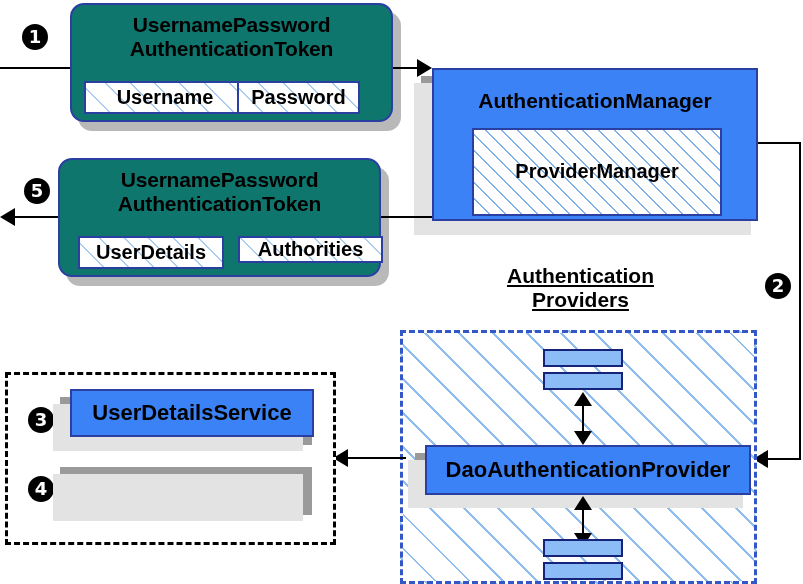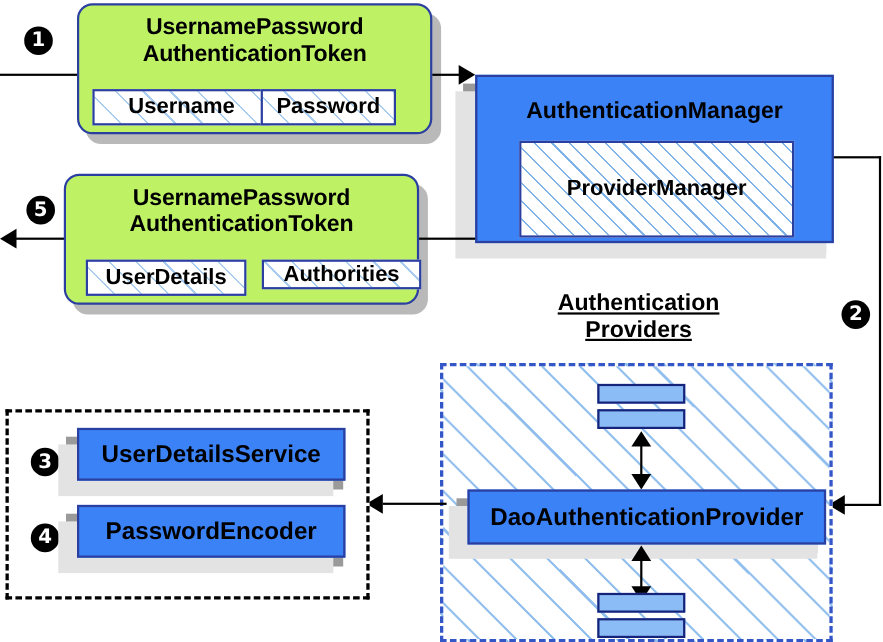--- a/index.html
+++ b/index.html
@@ -37,21 +37,21 @@
     justify-content: center;
     color: #000;
     font-weight: bold;
     text-align: center;
     line-height: 1.08;
   }
 
   .token-box {
     border-radius: 14px;
     border: 2px solid #2a3fa0;
-    background: #bef264;
+    background: #0f766e;
     box-sizing: border-box;
   }
   .token-shadow {
     position: absolute;
     border-radius: 14px;
     background: #b9b9b9;
   }
   .token-title {
     position: absolute;
     left: 0; right: 0;
@@ -273,17 +273,14 @@
   <div class="shadow-dark" style="left:60px; top:397px; width:252px; height:48px;"></div>
   <div class="shadow-light" style="left:53px; top:404px; width:250px; height:47px;"></div>
   <div class="blue-box" style="left:70px; top:389px; width:244px; height:48px; font-size:22px;">
     <span>UserDetailsService</span>
   </div>
 
   <div class="circ" style="left:28px; top:476px;">4</div>
 
   <div class="shadow-dark" style="left:60px; top:467px; width:252px; height:48px;"></div>
   <div class="shadow-light" style="left:53px; top:474px; width:250px; height:47px;"></div>
-  <div class="blue-box" style="left:70px; top:459px; width:244px; height:48px; font-size:22px;">
-    <span>PasswordEncoder</span>
-  </div>
 
 </div>
 
 </body></html>

